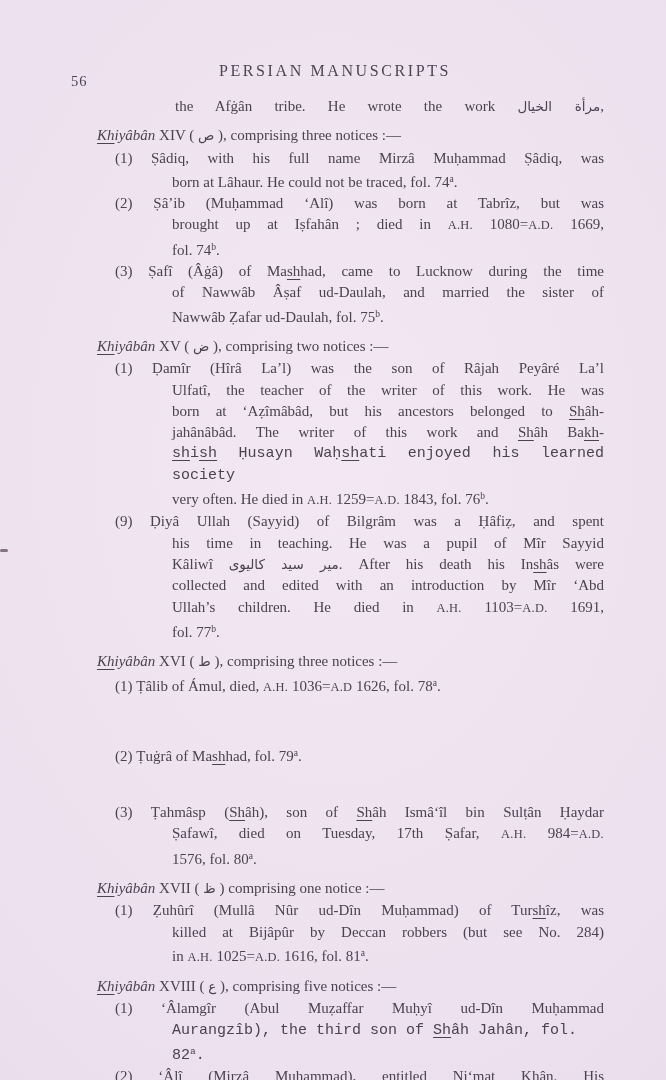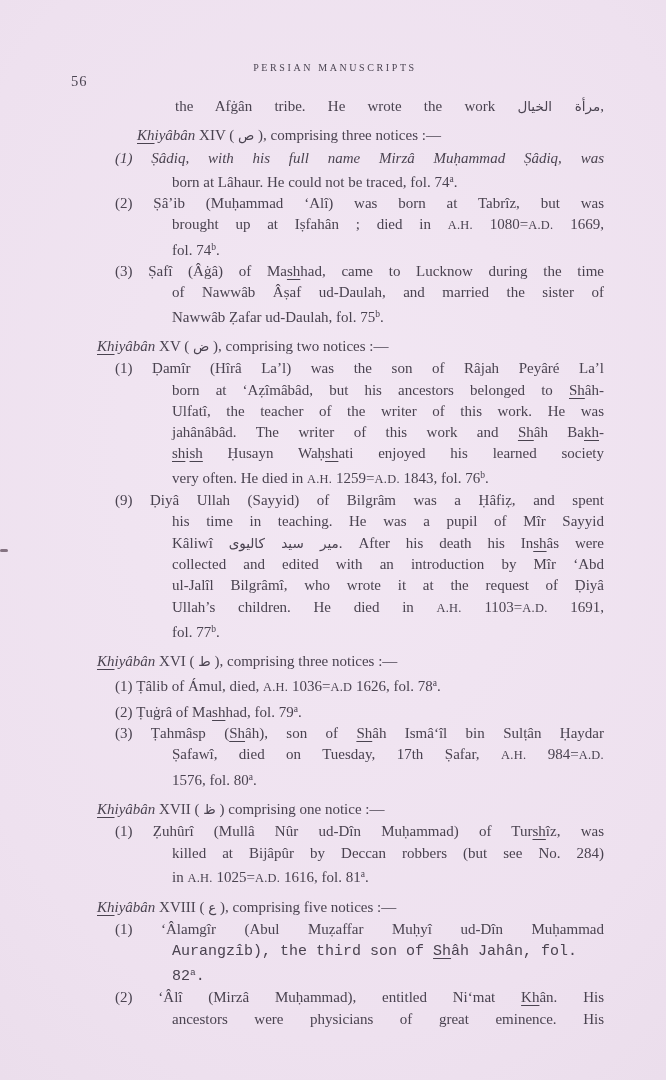--- a/index.html
+++ b/index.html
@@ -12,21 +12,21 @@
     position:absolute;inset:0;
     background:radial-gradient(140% 120% at 50% 42%,
       #f2e7f3 0%, #eee1ef 45%, #e9dcea 70%, #e0d1e1 90%, #d4c3d5 100%);
   }
   .pageno{
     position:absolute;left:71px;top:73px;
     font-size:14.5px;color:#4c4553;letter-spacing:1px;
   }
   .running-title{
     position:absolute;left:85px;top:62px;width:500px;
-    text-align:center;font-size:10px;letter-spacing:2.6px;
+    text-align:center;font-size:16px;letter-spacing:2.6px;
     color:#4c4553;
   }
   .col{
     position:absolute;left:97px;top:96px;width:507px;
     font-size:15px;line-height:21.3px;color:#4a4350;
   }
   .line{min-height:21.3px;}
   .just{text-align:justify;text-align-last:justify;}
   .blk.h .line{margin-top:8px;margin-bottom:1px;}
   .it{font-style:italic;}
@@ -43,67 +43,66 @@
 <body>
 
 <div class="page">
   <div class="pageno">56</div>
   <div class="running-title">PERSIAN MANUSCRIPTS</div>
   <div class="col">
       <div class="blk p">
         <div class="line just" style="padding-left: 78px;">the Afġân tribe.  He wrote the work <span class="ar" dir="rtl">مرأة الخيال</span>,</div>
       </div>
       <div class="blk h">
-        <div class="line" style="padding-left: 0px; margin-left: 40px;"><span class="it ul">Kh</span><span class="it">iyâbân</span> XIV ( <span class="ar" dir="rtl">ص</span> ), comprising three notices :—</div>
+        <div class="line" style="padding-left: 0px;"><span class="it ul">Kh</span><span class="it">iyâbân</span> XIV ( <span class="ar" dir="rtl">ص</span> ), comprising three notices :—</div>
       </div>
       <div class="blk i">
-        <div class="line just" style="padding-left: 18px; font-style: italic;">(1) Ṣâdiq, with his full name Mirzâ Muḥammad Ṣâdiq, was</div>
+        <div class="line just" style="padding-left: 18px;">(1) Ṣâdiq, with his full name Mirzâ Muḥammad Ṣâdiq, was</div>
         <div class="line" style="padding-left: 75px;">born at Lâhaur.  He could not be traced, fol. 74<span class="sup">a</span>.</div>
       </div>
       <div class="blk i">
         <div class="line just" style="padding-left: 18px;">(2) Ṣâ’ib (Muḥammad ‘Alî) was born at Tabrîz, but was</div>
         <div class="line just" style="padding-left: 75px;">brought up at Iṣfahân ; died in <span class="sc">A.H.</span> 1080=<span class="sc">A.D.</span> 1669,</div>
         <div class="line" style="padding-left: 75px;">fol. 74<span class="sup">b</span>.</div>
       </div>
       <div class="blk i">
         <div class="line just" style="padding-left: 18px;">(3) Ṣafî (Âġâ) of Ma<span class="ul">sh</span>had, came to Lucknow during the time</div>
         <div class="line just" style="padding-left: 75px;">of Nawwâb Âṣaf ud-Daulah, and married the sister of</div>
         <div class="line" style="padding-left: 75px;">Nawwâb Ẓafar ud-Daulah, fol. 75<span class="sup">b</span>.</div>
       </div>
       <div class="blk h">
         <div class="line" style="padding-left: 0px;"><span class="it ul">Kh</span><span class="it">iyâbân</span> XV ( <span class="ar" dir="rtl">ض</span> ), comprising two notices :—</div>
       </div>
       <div class="blk i">
         <div class="line just" style="padding-left: 18px;">(1) Ḍamîr (Hîrâ La’l) was the son of Râjah Peyâré La’l</div>
+        <div class="line just" style="padding-left: 75px;">Ulfatî, the teacher of the writer of this work.  He was</div>
         <div class="line just" style="padding-left: 75px;">born at ‘Aẓîmâbâd, but his ancestors belonged to <span class="ul">Sh</span>âh-</div>
-        <div class="line just" style="padding-left: 75px;">Ulfatî, the teacher of the writer of this work.  He was</div>
         <div class="line just" style="padding-left: 75px;">jahânâbâd.  The writer of this work and <span class="ul">Sh</span>âh Ba<span class="ul">kh</span>-</div>
-        <div class="line just" style="padding-left: 75px;"><span class="ul">sh</span>i<span class="ul">sh</span> Ḥusayn Waḥ<span class="ul">sh</span>ati enjoyed his learned society</div>
+        <div class="line just" style="padding-left: 75px; font-family: Liberation Mono, monospace;"><span class="ul">sh</span>i<span class="ul">sh</span> Ḥusayn Waḥ<span class="ul">sh</span>ati enjoyed his learned society</div>
         <div class="line" style="padding-left: 75px;">very often.  He died in <span class="sc">A.H.</span> 1259=<span class="sc">A.D.</span> 1843, fol. 76<span class="sup">b</span>.</div>
       </div>
       <div class="blk i">
         <div class="line just" style="padding-left: 18px;">(9) Ḍiyâ Ullah (Sayyid) of Bilgrâm was a Ḥâfiẓ, and spent</div>
         <div class="line just" style="padding-left: 75px;">his time in teaching.  He was a pupil of Mîr Sayyid</div>
         <div class="line just" style="padding-left: 75px;">Kâliwî <span class="ar" dir="rtl">مير سيد كاليوى</span>.  After his death his In<span class="ul">sh</span>âs were</div>
         <div class="line just" style="padding-left: 75px;">collected and edited with an introduction by Mîr ‘Abd</div>
-        <div class="line just" style="padding-left: 75px;">ul-Jalîl Bilgrâmî, who wrote it at the request of Ḍiyâ</div>
         <div class="line just" style="padding-left: 75px;">Ullah’s children.  He died in <span class="sc">A.H.</span> 1103=<span class="sc">A.D.</span> 1691,</div>
         <div class="line" style="padding-left: 75px;">fol. 77<span class="sup">b</span>.</div>
       </div>
       <div class="blk h">
         <div class="line" style="padding-left: 0px;"><span class="it ul">Kh</span><span class="it">iyâbân</span> XVI ( <span class="ar" dir="rtl">ط</span> ), comprising three notices :—</div>
       </div>
       <div class="blk i">
         <div class="line" style="padding-left: 18px;">(1) Ṭâlib of Ámul, died, <span class="sc">A.H.</span> 1036=<span class="sc">A.D</span> 1626, fol. 78<span class="sup">a</span>.</div>
       </div>
       <div class="blk i">
-        <div class="line" style="padding-left: 18px;">(2) Ṭuġrâ of Ma<span class="ul">sh</span>had, fol. 79<span class="sup">a</span>.</div>
+        <div class="line" style="padding-left: 18px; margin-top: 44px;">(2) Ṭuġrâ of Ma<span class="ul">sh</span>had, fol. 79<span class="sup">a</span>.</div>
       </div>
       <div class="blk i">
-        <div class="line just" style="padding-left: 18px;">(3) Ṭahmâsp (<span class="ul">Sh</span>âh), son of <span class="ul">Sh</span>âh Ismâ‘îl bin Sulṭân Ḥaydar</div>
+        <div class="line just" style="padding-left: 18px; margin-top: 35px;">(3) Ṭahmâsp (<span class="ul">Sh</span>âh), son of <span class="ul">Sh</span>âh Ismâ‘îl bin Sulṭân Ḥaydar</div>
         <div class="line just" style="padding-left: 75px;">Ṣafawî, died on Tuesday, 17th Ṣafar, <span class="sc">A.H.</span> 984=<span class="sc">A.D.</span></div>
         <div class="line" style="padding-left: 75px;">1576, fol. 80<span class="sup">a</span>.</div>
       </div>
       <div class="blk h">
         <div class="line" style="padding-left: 0px;"><span class="it ul">Kh</span><span class="it">iyâbân</span> XVII ( <span class="ar" dir="rtl">ظ</span> ) comprising one notice :—</div>
       </div>
       <div class="blk i">
         <div class="line just" style="padding-left: 18px;">(1) Ẓuhûrî (Mullâ Nûr ud-Dîn Muḥammad) of Tur<span class="ul">sh</span>îz, was</div>
         <div class="line just" style="padding-left: 75px;">killed at Bijâpûr by Deccan robbers (but see No. 284)</div>
         <div class="line" style="padding-left: 75px;">in <span class="sc">A.H.</span> 1025=<span class="sc">A.D.</span> 1616, fol. 81<span class="sup">a</span>.</div>

